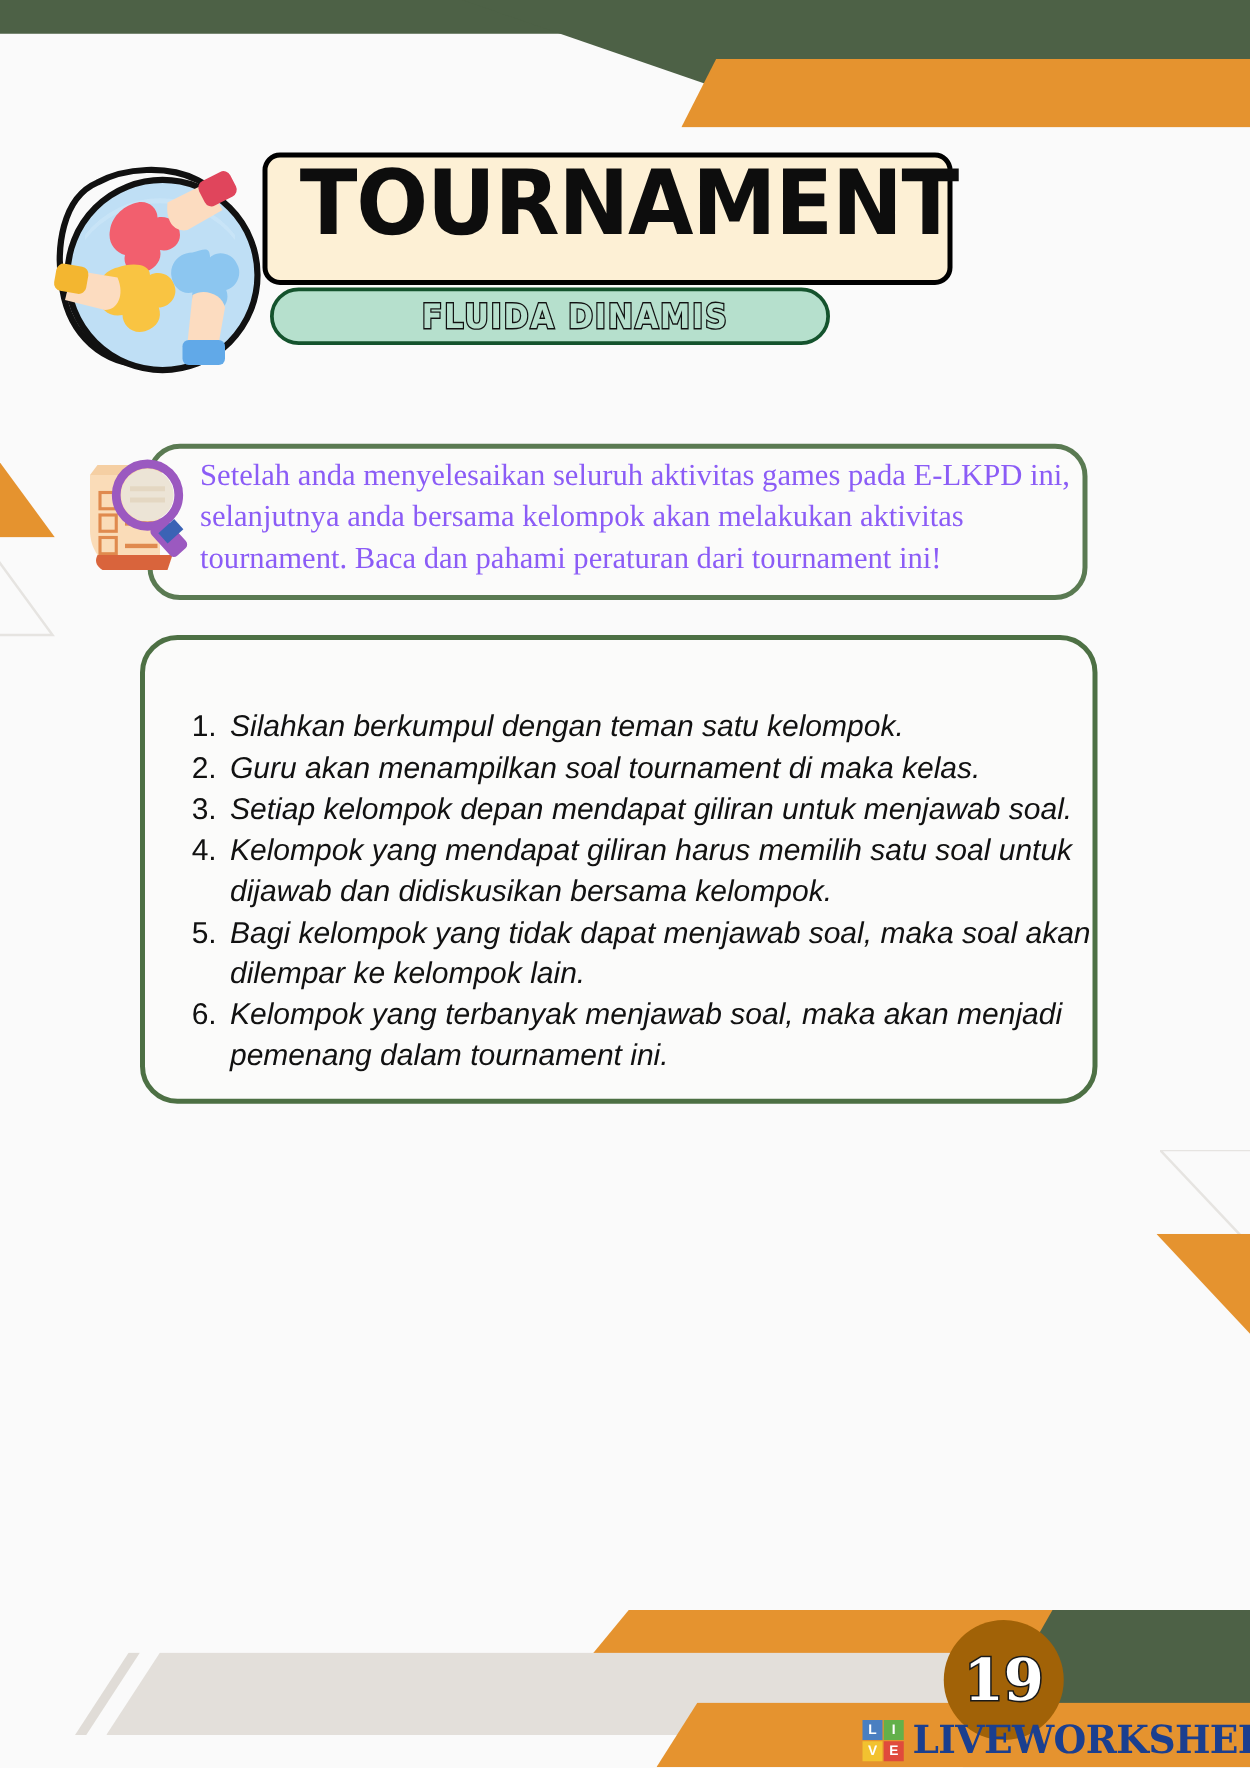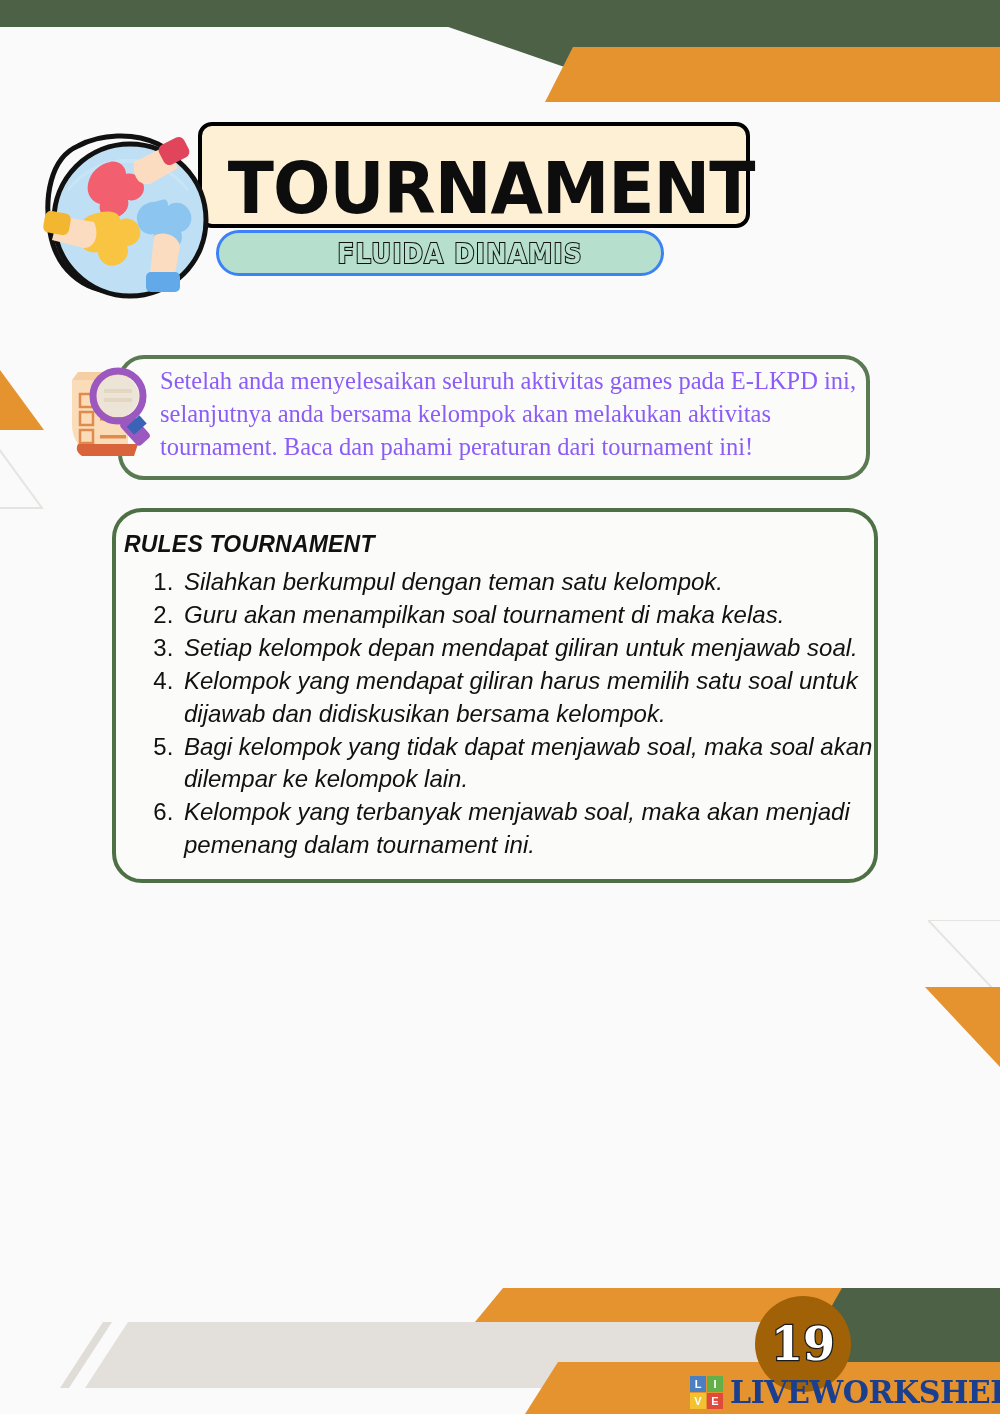--- a/index.html
+++ b/index.html
@@ -95,45 +95,45 @@
     clip-path: polygon(72px 0, 230px 0, 230px 126px, 0 126px);
   }
 
   
   .header { position: absolute; top: 122px; left: 38px; width: 700px; height: 185px; }
 
   .globe-wrap { position: absolute; left: 0; top: 6px; width: 178px; height: 175px; z-index: 3; }
   .globe-wrap svg { display: block; }
 
   .title-pill {
-    position: absolute; left: 160px; top: 0;
+    position: absolute; left: 172px; top: 0;
     width: 552px; height: 106px;
     background: #fdf0d5;
     border: 4px solid #000;
     border-radius: 14px;
     box-sizing: border-box;
     z-index: 2;
-    display: flex; align-items: flex-end; justify-content: center;
+    display: flex; align-items: flex-start; justify-content: center;
   }
   .title-text {
     font-family: "DejaVu Sans", sans-serif;
     font-weight: 700;
     font-size: 72px;
     letter-spacing: -1px;
     color: #0d0d0d;
     transform: scaleX(0.94);
     line-height: 1;
     padding-left: 36px;
   }
 
   .subtitle-pill {
     position: absolute; left: 178px; top: 108px;
     width: 448px; height: 46px;
     background: #b6e0cd;
-    border: 3px solid #3b82f6;
+    border: 3px solid #14532d;
     border-radius: 24px;
     box-sizing: border-box;
     z-index: 1;
     display: flex; align-items: center; justify-content: center;
   }
   .subtitle-text {
     font-family: "DejaVu Sans", sans-serif;
     font-weight: 700;
     font-size: 27px;
     letter-spacing: 1.5px;
@@ -325,21 +325,20 @@
       <circle cx="62" cy="38" r="21" fill="#ece4d6"></circle>
       <rect x="48" y="31" width="28" height="4" fill="#e4d7c2"></rect>
       <rect x="48" y="40" width="28" height="4" fill="#e4d7c2"></rect>
       <rect x="70" y="58" width="17" height="30" rx="4" transform="rotate(-42 78 72)" fill="#9b59c0"></rect>
       <rect x="72" y="62" width="17" height="11" transform="rotate(-42 80 67)" fill="#3b63b5"></rect>
     </svg>
   </div>
   <div class="intro-text">Setelah anda menyelesaikan seluruh aktivitas games pada E-LKPD ini, selanjutnya anda bersama kelompok akan melakukan aktivitas tournament. Baca dan pahami peraturan dari tournament ini!</div>
 
   <div class="rules-box"></div>
-  <div class="rules-title">RULES TOURNAMENT</div>
   <ol class="rules-list">
     <li>Silahkan berkumpul dengan teman satu kelompok.</li>
     <li>Guru akan menampilkan soal tournament di maka kelas.</li>
     <li>Setiap kelompok depan mendapat giliran untuk menjawab soal.</li>
     <li>Kelompok yang mendapat giliran harus memilih satu soal untuk dijawab dan didiskusikan bersama kelompok.</li>
     <li>Bagi kelompok yang tidak dapat menjawab soal, maka soal akan dilempar ke kelompok lain.</li>
     <li>Kelompok yang terbanyak menjawab soal, maka akan menjadi pemenang dalam tournament ini.</li>
   </ol>
 
   <div class="deco deco-foot-orange1"></div>

